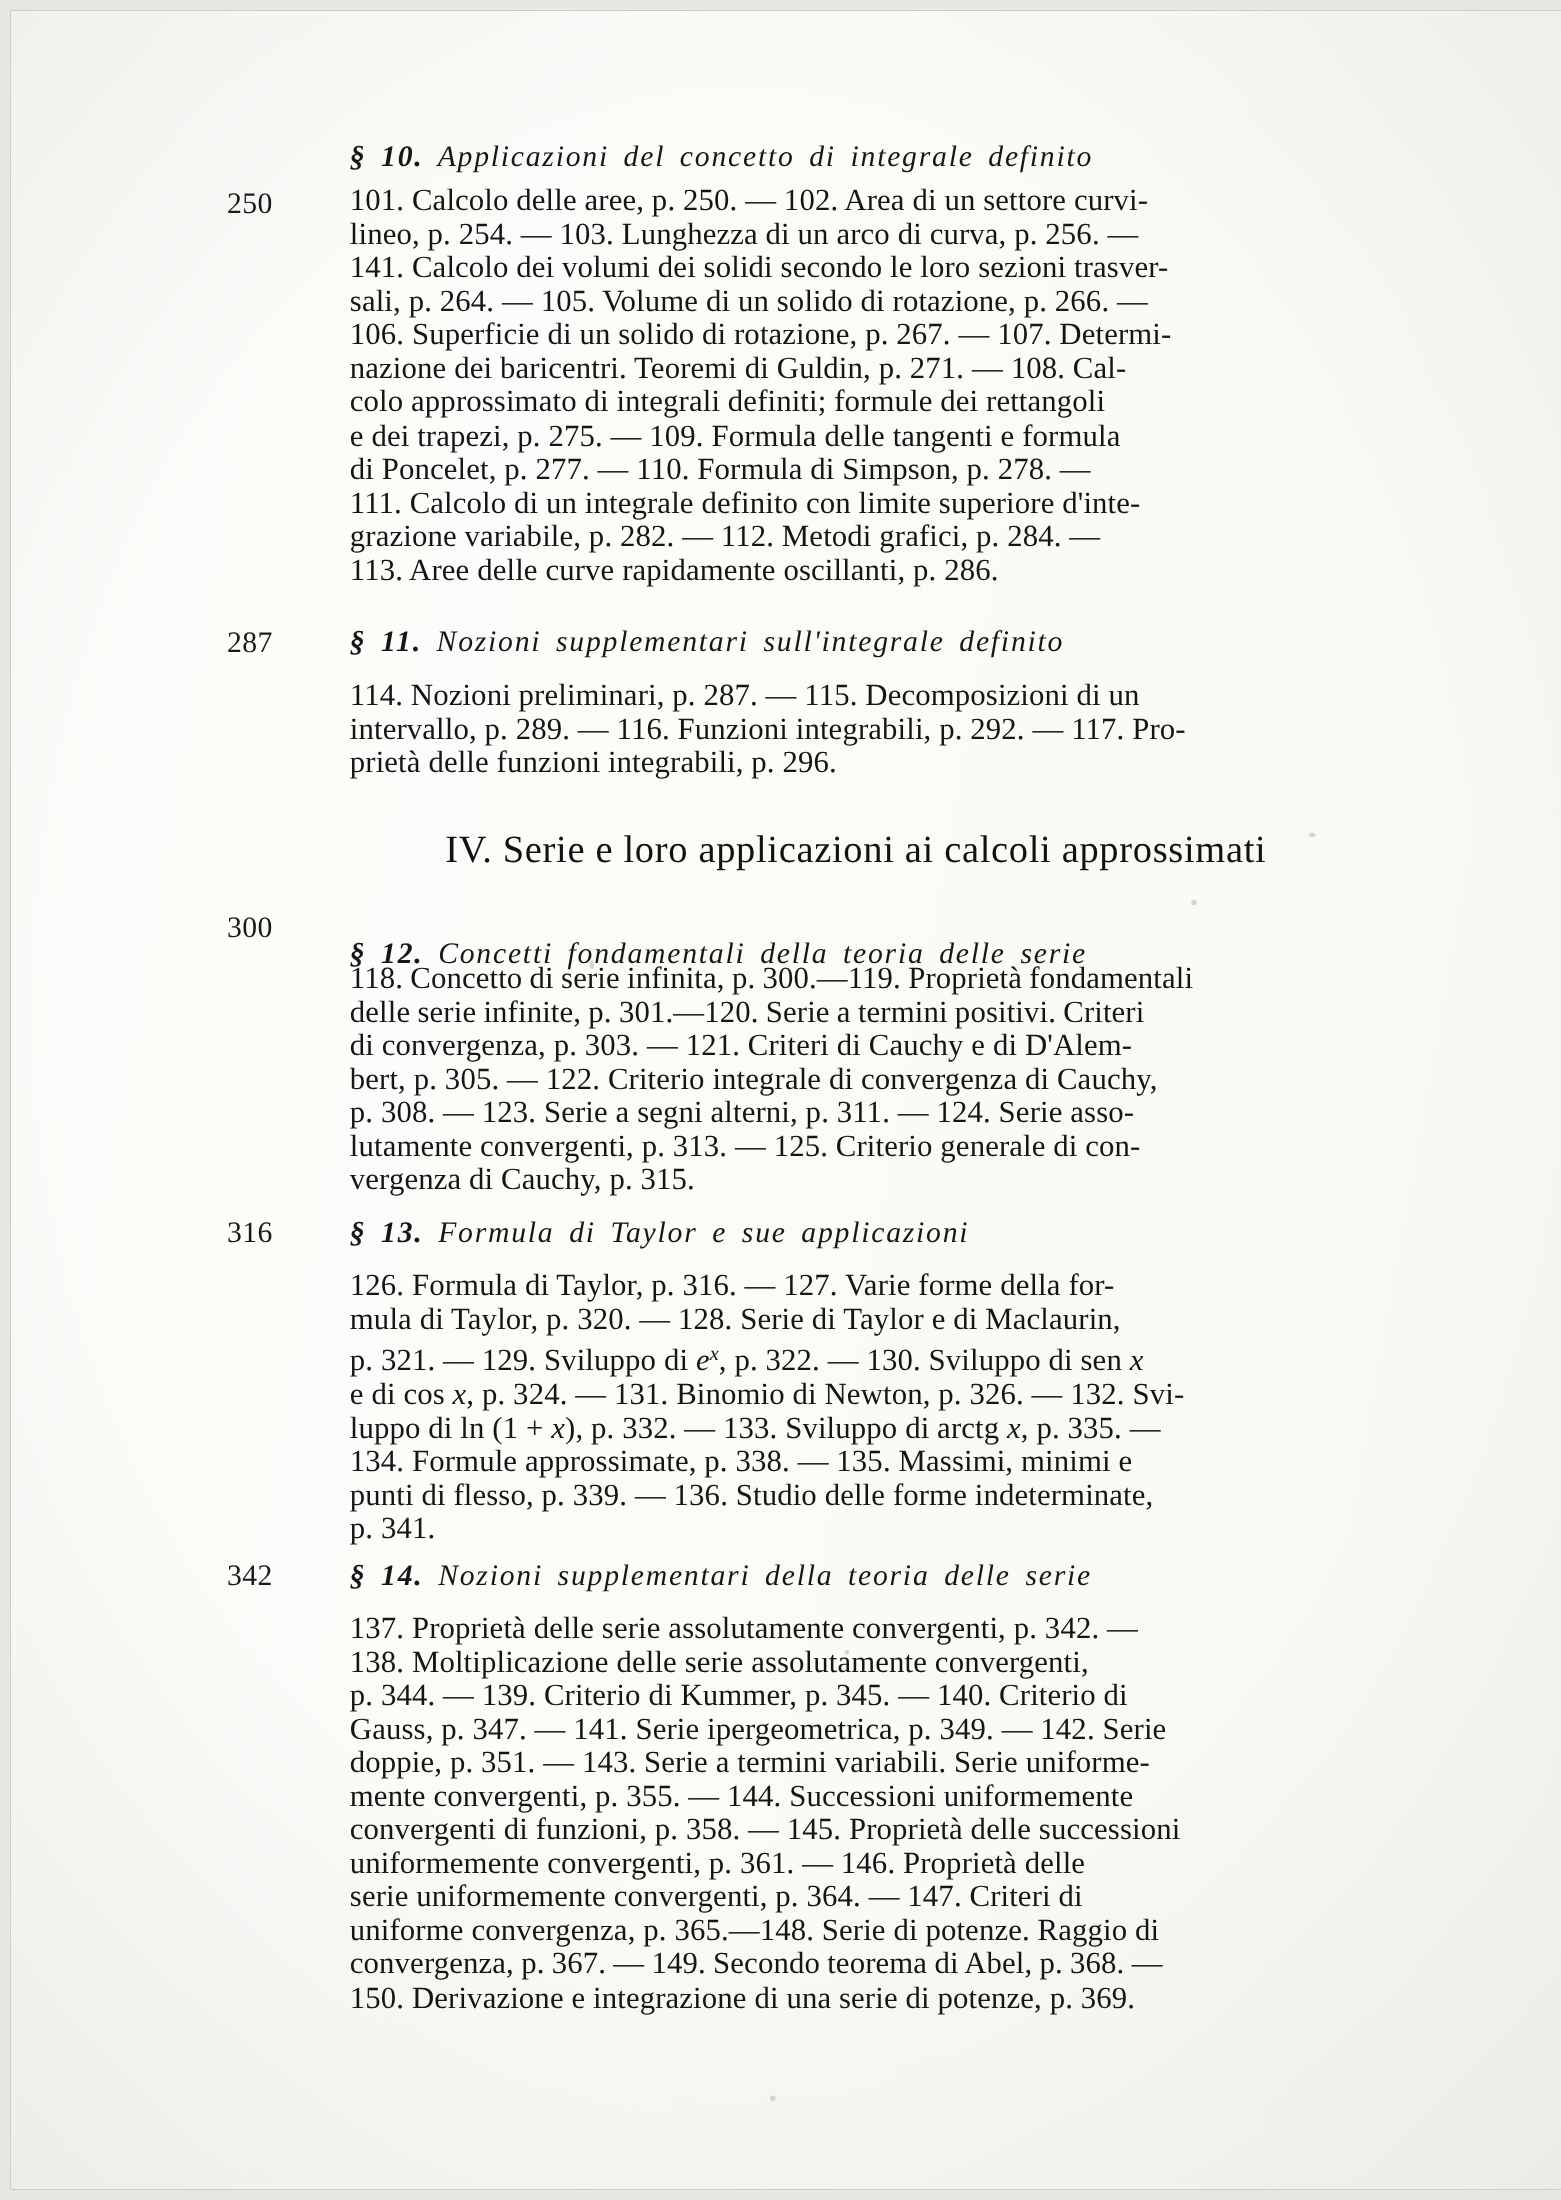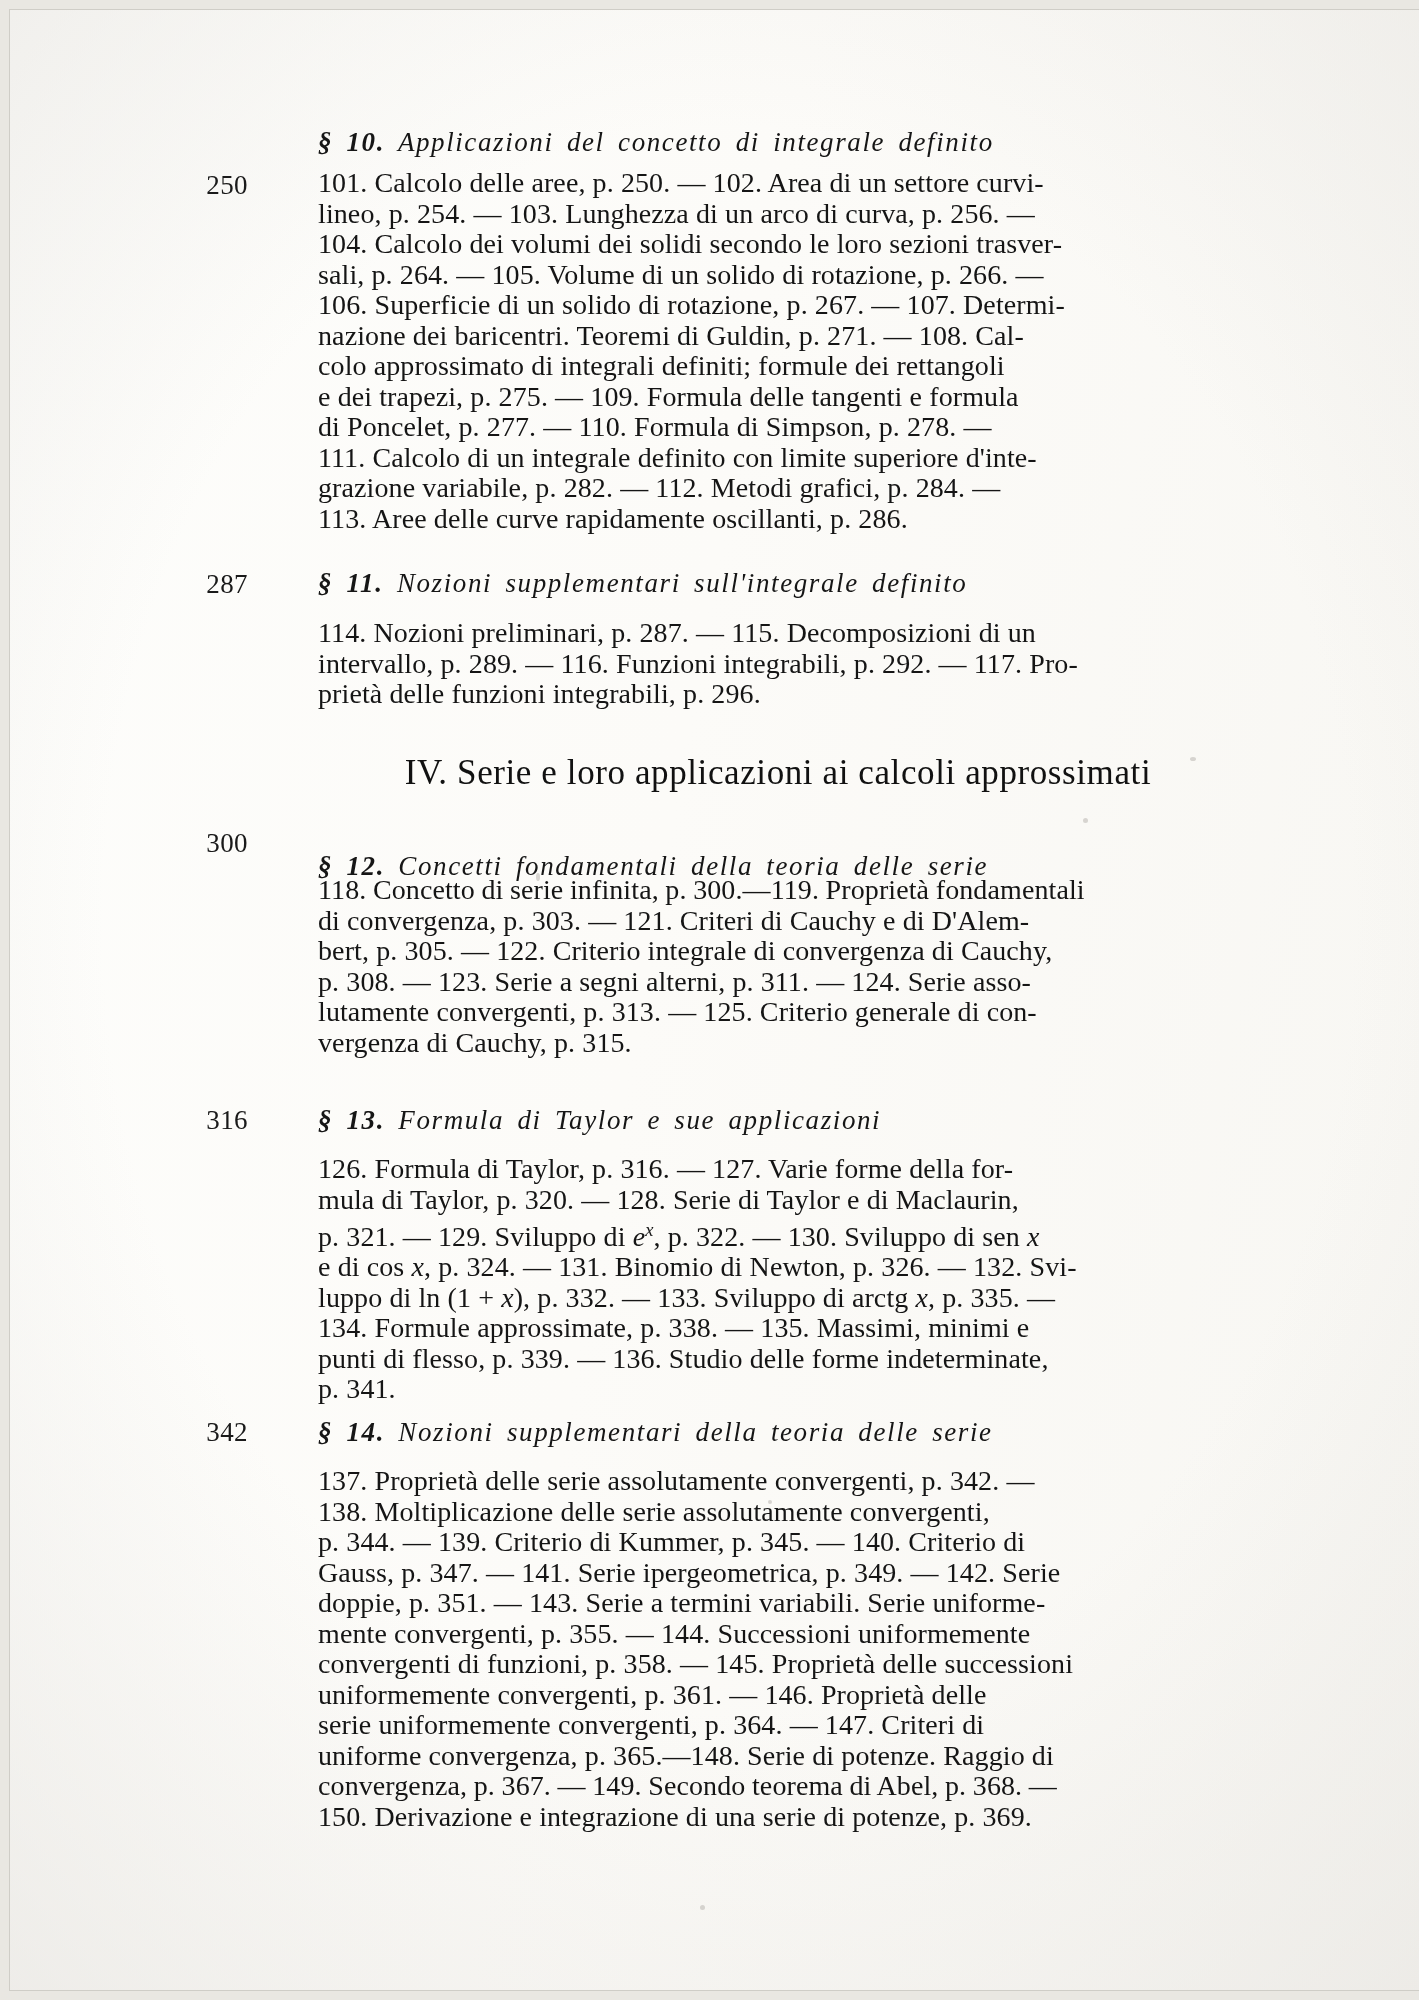--- a/index.html
+++ b/index.html
@@ -115,21 +115,21 @@
     <div class="sec-title" style="position:absolute; left:318px; top:127px;">
       <span class="num">§ 10.</span>
       <span>Applicazioni del concetto di integrale definito</span>
     </div>
 
     <div class="pagenum" style="top:170px;">250</div>
 
     <div class="body-col" style="top:168px;">
       <div class="para">101. Calcolo delle aree, p. 250. — 102. Area di un settore curvi-</div>
       <div class="para">lineo, p. 254. — 103. Lunghezza di un arco di curva, p. 256. —</div>
-      <div class="para">104. Calcolo dei volumi dei solidi secondo le loro sezioni trasver-</div>
+      <div class="para">141. Calcolo dei volumi dei solidi secondo le loro sezioni trasver-</div>
       <div class="para">sali, p. 264. — 105. Volume di un solido di rotazione, p. 266. —</div>
       <div class="para">106. Superficie di un solido di rotazione, p. 267. — 107. Determi-</div>
       <div class="para">nazione dei baricentri. Teoremi di Guldin, p. 271. — 108. Cal-</div>
       <div class="para">colo approssimato di integrali definiti; formule dei rettangoli</div>
       <div class="para">e dei trapezi, p. 275. — 109. Formula delle tangenti e formula</div>
       <div class="para">di Poncelet, p. 277. — 110. Formula di Simpson, p. 278. —</div>
       <div class="para">111. Calcolo di un integrale definito con limite superiore d'inte-</div>
       <div class="para">grazione variabile, p. 282. — 112. Metodi grafici, p. 284. —</div>
       <div class="para">113. Aree delle curve rapidamente oscillanti, p. 286.</div>
     </div>
@@ -151,20 +151,21 @@
 
     <div class="sec-title" style="position:absolute; left:318px; top:851px;text-align:center;">
       <span class="num">§ 12.</span>
       <span>Concetti fondamentali della teoria delle serie</span>
     </div>
 
     <div class="pagenum" style="top:828px;">300</div>
 
     <div class="body-col" style="top:875px;">
       <div class="para tight">118. Concetto di serie infinita, p. 300.—119. Proprietà fondamentali</div>
+      <div class="para tight">delle serie infinite, p. 301.—120. Serie a termini positivi. Criteri</div>
       <div class="para">di convergenza, p. 303. — 121. Criteri di Cauchy e di D'Alem-</div>
       <div class="para">bert, p. 305. — 122. Criterio integrale di convergenza di Cauchy,</div>
       <div class="para">p. 308. — 123. Serie a segni alterni, p. 311. — 124. Serie asso-</div>
       <div class="para">lutamente convergenti, p. 313. — 125. Criterio generale di con-</div>
       <div class="para">vergenza di Cauchy, p. 315.</div>
     </div>
 
     <div class="sec-title" style="position:absolute; left:318px; top:1105px;">
       <span class="num">§ 13.</span>
       <span>Formula di Taylor e sue applicazioni</span>

